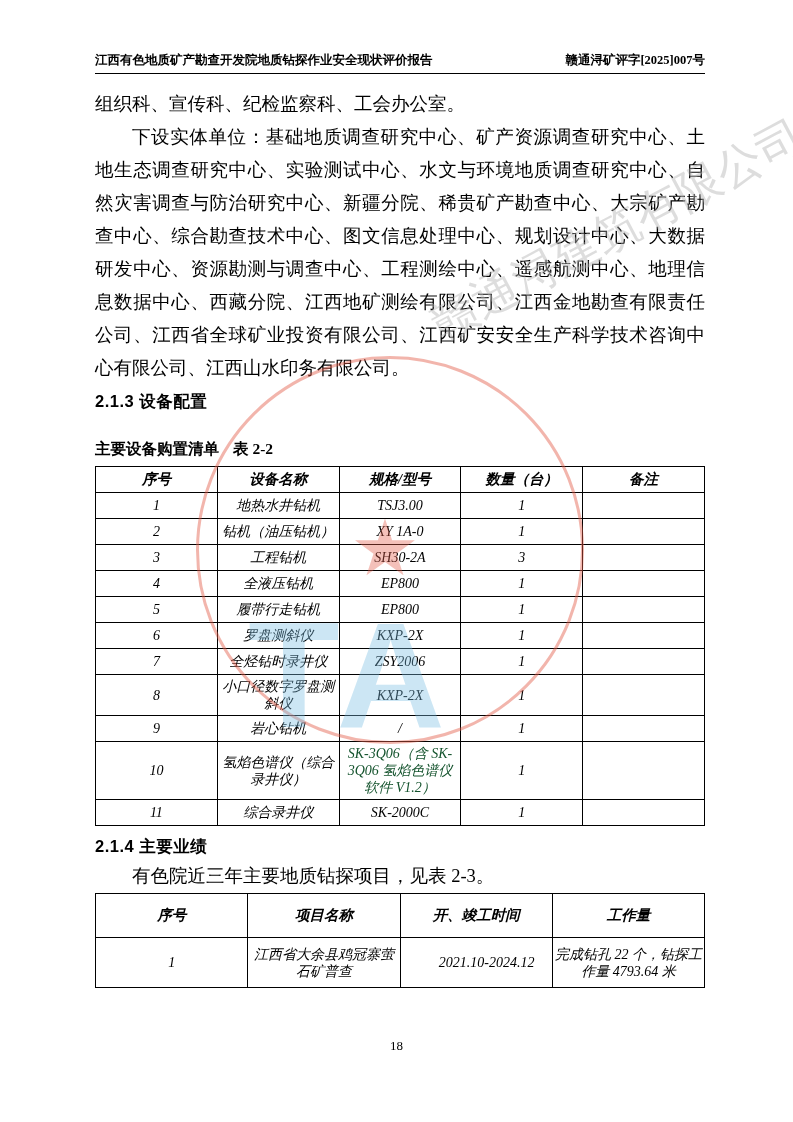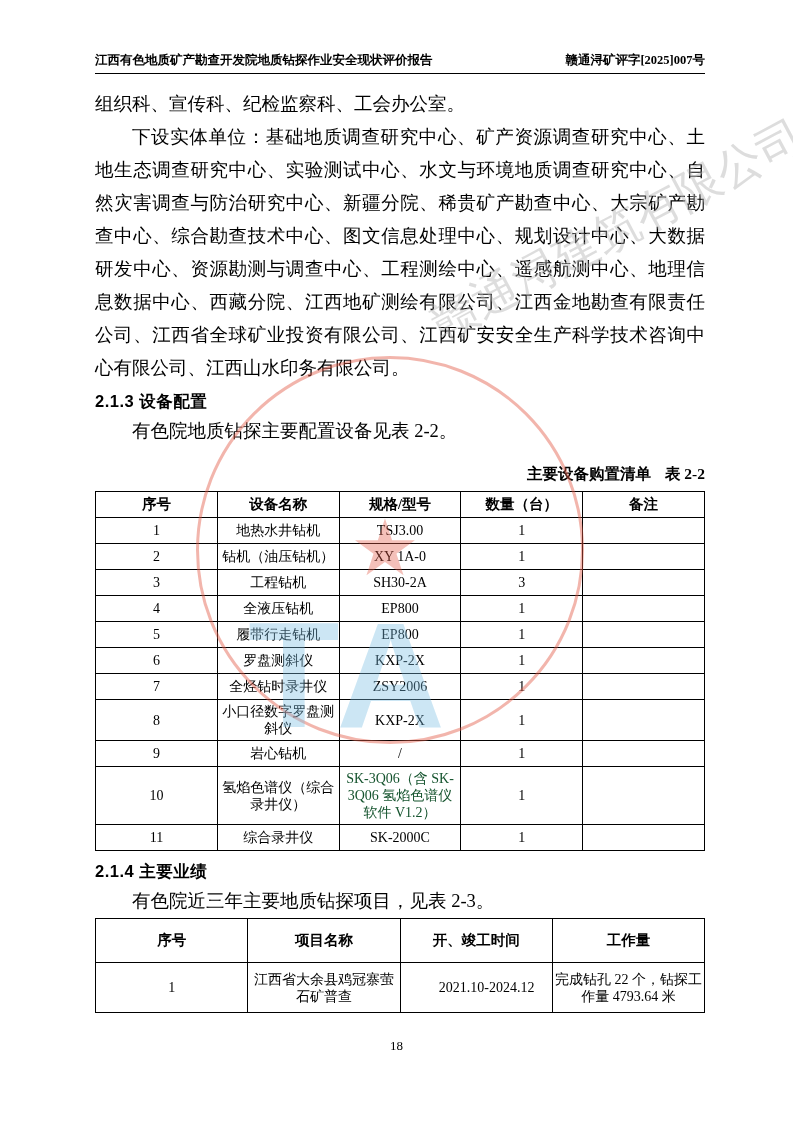--- a/index.html
+++ b/index.html
@@ -50,32 +50,33 @@
 
   .heading {
     font-size: 16.5px;
     font-weight: bold;
     font-family: "Liberation Sans", sans-serif;
     margin: 6px 0 2px 0;
     letter-spacing: 0.5px;
   }
 
   .table-title {
-    text-align: right;
+    text-align: left;
     font-size: 15.5px;
     font-weight: bold;
-    margin: 16px 0 6px 0;
+    margin: 26px 0 6px 0;
     font-family: "Liberation Serif", serif;
   }
   .table-title .tnum { margin-left: 14px; }
 
   table.doc {
     border-collapse: collapse;
     width: 610px;
     table-layout: fixed;
+    font-style: italic;
   }
   table.doc td, table.doc th {
     border: 1px solid #000;
     text-align: center;
     vertical-align: middle;
     font-size: 14px;
     padding: 3px 2px;
     line-height: 17px;
     font-family: "Liberation Serif", "DejaVu Serif", serif;
   }
@@ -171,21 +172,20 @@
       <div class="left">江西有色地质矿产勘查开发院地质钻探作业安全现状评价报告</div>
       <div class="right">赣通浔矿评字[2025]007号</div>
     </div>
 
     <p class="para first">组织科、宣传科、纪检监察科、工会办公室。</p>
 
     <p class="para indent">下设实体单位：基础地质调查研究中心、矿产资源调查研究中心、土地生态调查研究中心、实验测试中心、水文与环境地质调查研究中心、自然灾害调查与防治研究中心、新疆分院、稀贵矿产勘查中心、大宗矿产勘查中心、综合勘查技术中心、图文信息处理中心、规划设计中心、大数据研发中心、资源勘测与调查中心、工程测绘中心、遥感航测中心、地理信息数据中心、西藏分院、江西地矿测绘有限公司、江西金地勘查有限责任公司、江西省全球矿业投资有限公司、江西矿安安全生产科学技术咨询中心有限公司、江西山水印务有限公司。</p>
 
     <div class="heading">2.1.3 设备配置</div>
 
-    <p class="para indent">有色院地质钻探主要配置设备见表 2-2。</p>
 
     <div class="table-title">
       <span>主要设备购置清单</span><span class="tnum">表 2-2</span>
     </div>
 
     <table class="doc eq-table">
       <tbody>
         <tr>
           <th class="c0">序号</th>
           <th class="c1">设备名称</th>

